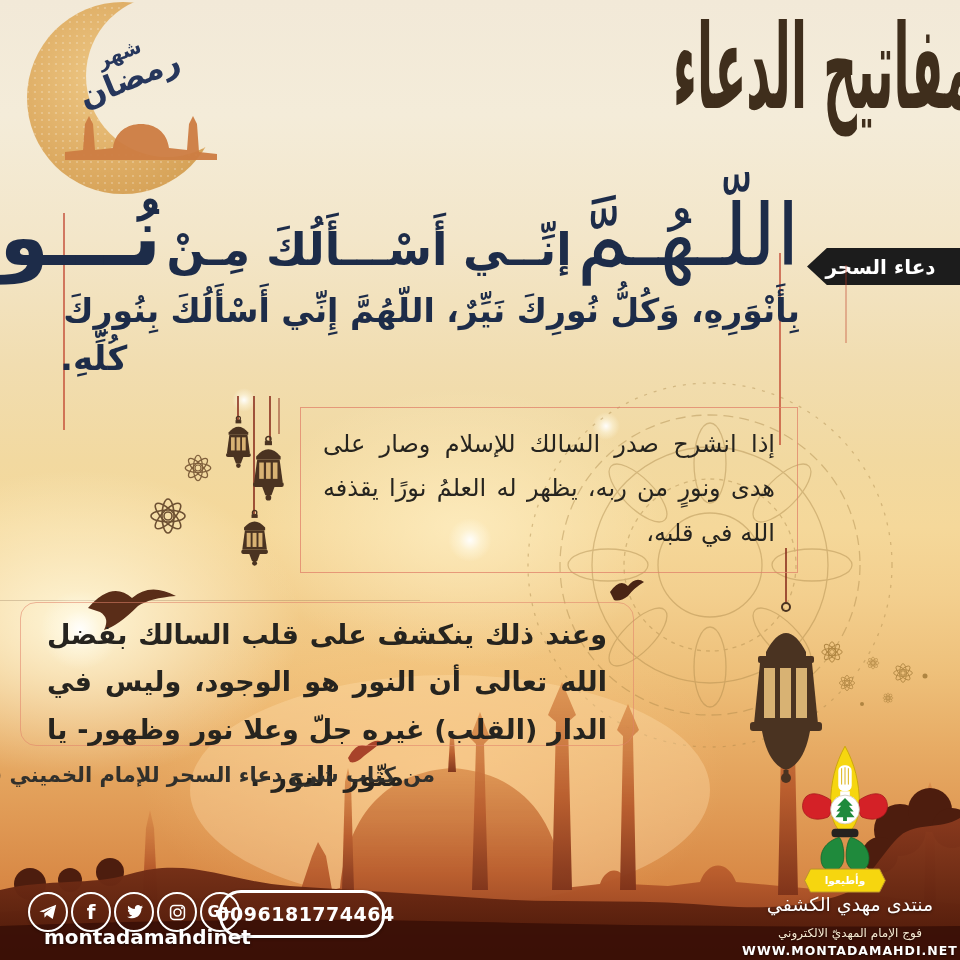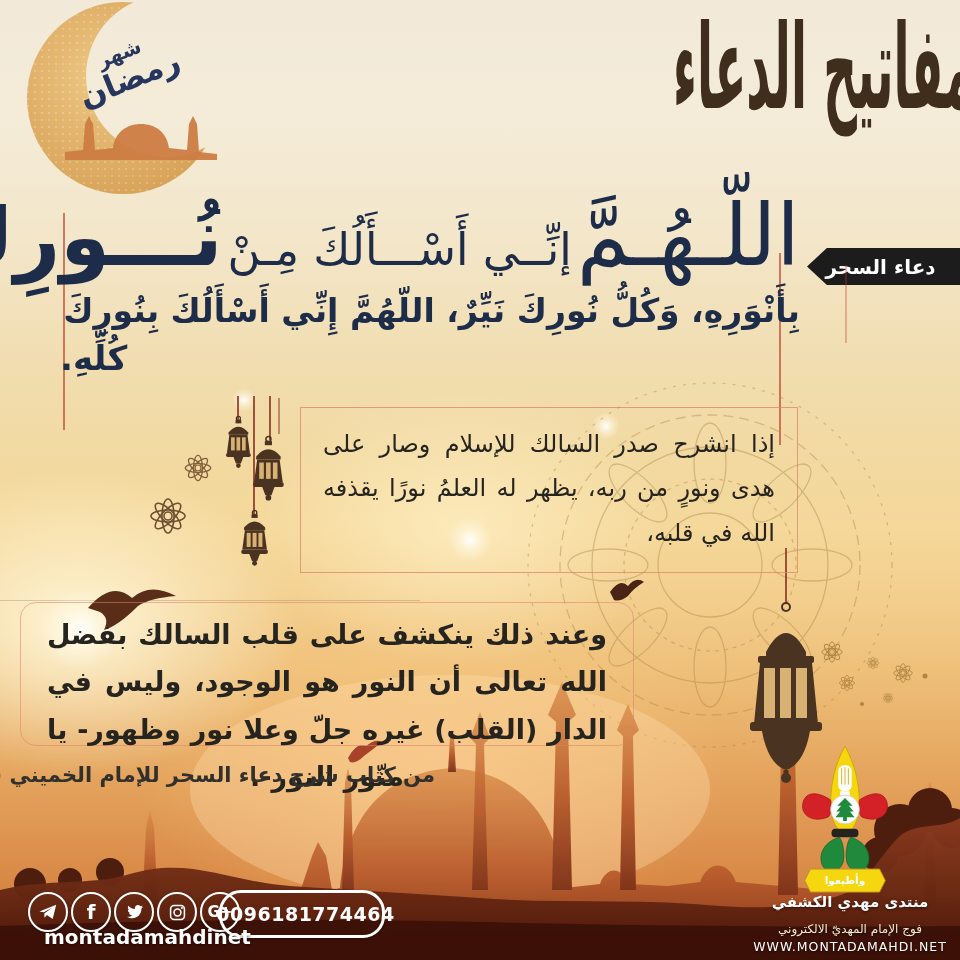--- a/index.html
+++ b/index.html
@@ -19,21 +19,21 @@
       transform:scale(.82,2.05);transform-origin:50% 10%;letter-spacing:-2px;white-space:nowrap;}
   
   .badge{right:0;top:248px;width:153px;height:37px;background:#1c1c1c;
       clip-path:polygon(0 50%,13% 0,100% 0,100% 100%,13% 100%);
       display:flex;align-items:center;justify-content:center;}
   .badge span{color:#fff;font-size:20px;font-weight:bold;padding-right:6px;}
   
   .dua{left:60px;top:193px;width:740px;color:#1d2c49;text-align:right;direction:rtl;}
   .dua .l1{line-height:1;white-space:nowrap;}
   .dua .w-big1{font-size:85px;font-weight:normal;}
-  .dua .w-mid{font-size:45px;font-weight:normal;}
+  .dua .w-mid{font-size:45px;font-weight:bold;}
   .dua .w-big2{font-size:80px;font-weight:bold;}
   .dua .l2{font-size:33px;font-weight:bold;white-space:nowrap;margin-top:10px;line-height:1.4;}
   .dua .l3{font-size:34px;font-weight:bold;text-align:left;line-height:1.3;margin-top:2px;}
   .redline{width:2px;background:rgba(190,60,40,.65);}
   
   .qbox{border:1px solid rgba(224,130,105,.75);}
   .q1{left:300px;top:407px;width:496px;height:164px;}
   .q1 .qtext{padding:14px 22px;font-size:24px;font-weight:normal;color:#26241f;direction:rtl;
       text-align:justify;text-align-last:right;line-height:1.85;}
   .q2{left:20px;top:602px;width:612px;height:142px;border-color:rgba(224,130,105,.55);border-radius:16px;}
@@ -47,23 +47,23 @@
       display:flex;align-items:center;justify-content:center;color:#fff;
       box-shadow:0 1px 3px rgba(0,0,0,.35);}
   .sicon .glyph{font-size:20px;font-weight:bold;line-height:1;}
   .phone-bubble{left:219px;top:890px;width:160px;height:42px;border:3px solid #fff;border-radius:22px;
       display:flex;align-items:center;justify-content:center;gap:7px;color:#fff;
       box-shadow:0 1px 3px rgba(0,0,0,.35);}
   .phone-bubble span{font-size:19px;font-weight:bold;letter-spacing:.5px;}
   .website{left:44px;top:925px;width:180px;text-align:center;color:#fff;font-size:20px;
       font-weight:bold;text-shadow:0 1px 3px rgba(0,0,0,.55);}
   .logo-text{left:742px;top:893px;width:216px;text-align:center;direction:rtl;color:#fff;}
-  .logo-text .t1{font-size:15px;font-weight:bold;text-shadow:0 1px 3px rgba(0,0,0,.5);}
+  .logo-text .t1{font-size:19px;font-weight:normal;text-shadow:0 1px 3px rgba(0,0,0,.5);}
   .logo-text .t2{font-size:12px;color:#f7ead2;margin-top:11px;text-shadow:0 1px 2px rgba(0,0,0,.5);}
-  .logo-text .t3{font-size:12.5px;font-weight:normal;letter-spacing:1px;margin-top:3px;direction:ltr;
+  .logo-text .t3{font-size:12.5px;font-weight:bold;letter-spacing:1px;margin-top:3px;direction:ltr;
       text-shadow:0 1px 2px rgba(0,0,0,.5);}
   .crescent-callig{left:66px;top:40px;width:140px;height:110px;transform:rotate(-22deg);
       text-align:center;color:#26365c;font-weight:bold;line-height:1.05;}
   .crescent-callig .s1{display:block;font-size:20px;}
   .crescent-callig .s2{display:block;font-size:31px;}
   svg{display:block;}
 </style>
 </head>
 <body>
 

